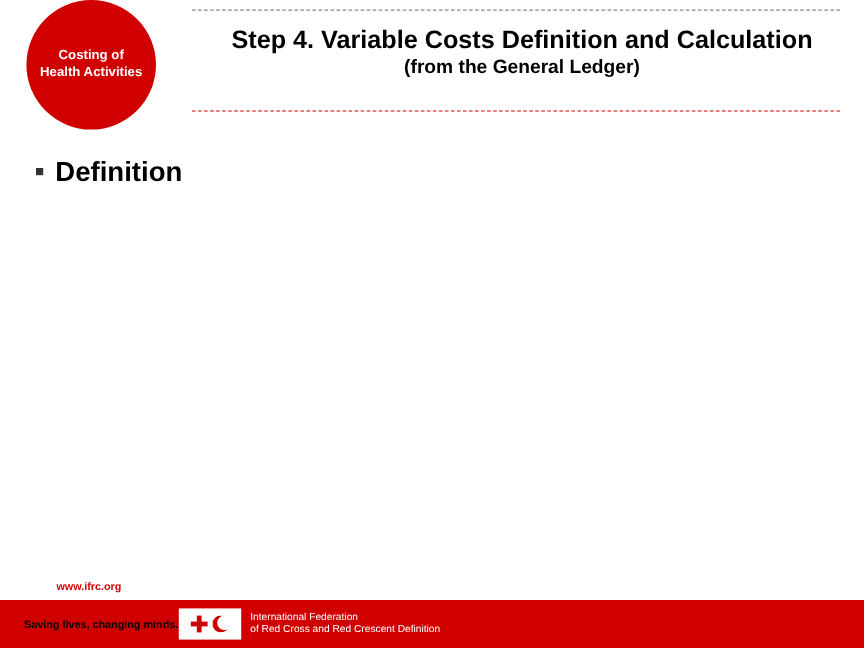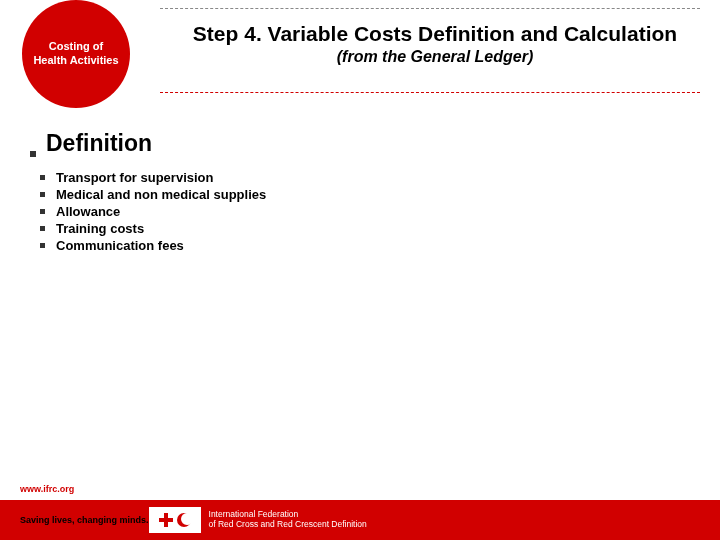--- a/index.html
+++ b/index.html
@@ -57,30 +57,29 @@
   }
   .title-main {
     font-size: 21px;
     font-weight: bold;
     color: #000;
     line-height: 1.35;
     text-align: center;
   }
   .title-sub {
     font-size: 16px;
-    font-style: italic;
     font-weight: bold;
     color: #000;
   }
   .content {
     padding: 30px 30px 0 30px;
   }
   .def-row {
     display: flex;
-    align-items: flex-end;
+    align-items: flex-start;
     gap: 10px;
     margin-bottom: 12px;
   }
   .bullet-sq {
     width: 6px;
     height: 6px;
     background: #333;
     flex-shrink: 0;
     margin-top: 10px;
   }
@@ -132,20 +131,21 @@
   .footer-top {
     height: 22px;
     padding-left: 20px;
     display: flex;
     align-items: center;
   }
   .footer-url {
     font-size: 9px;
     font-weight: bold;
     color: #d10000;
+    margin-left: 27px;
   }
   .footer-bar {
     height: 40px;
     background: #d10000;
     display: flex;
     align-items: center;
     padding: 0 20px;
   }
   .tagline {
     font-size: 9px;
@@ -219,27 +219,20 @@
   </div>
   <div class="dashed-bottom"></div>
 </div>
 
 <div class="content">
   <div class="def-row">
     <div class="bullet-sq"></div>
     <div class="def-heading">Definition</div>
   </div>
 
-  <ul class="example-list">
-    <li>Transport for supervision</li>
-    <li>Medical and non medical supplies</li>
-    <li>Allowance</li>
-    <li>Training costs</li>
-    <li>Communication fees</li>
-  </ul>
 </div>
 
 <div class="footer">
   <div class="footer-top">
     <span class="footer-url">www.ifrc.org</span>
   </div>
   <div class="footer-bar">
     <span class="tagline">Saving lives, changing minds.</span>
     <div class="logo-block">
       <div class="logo-box">

